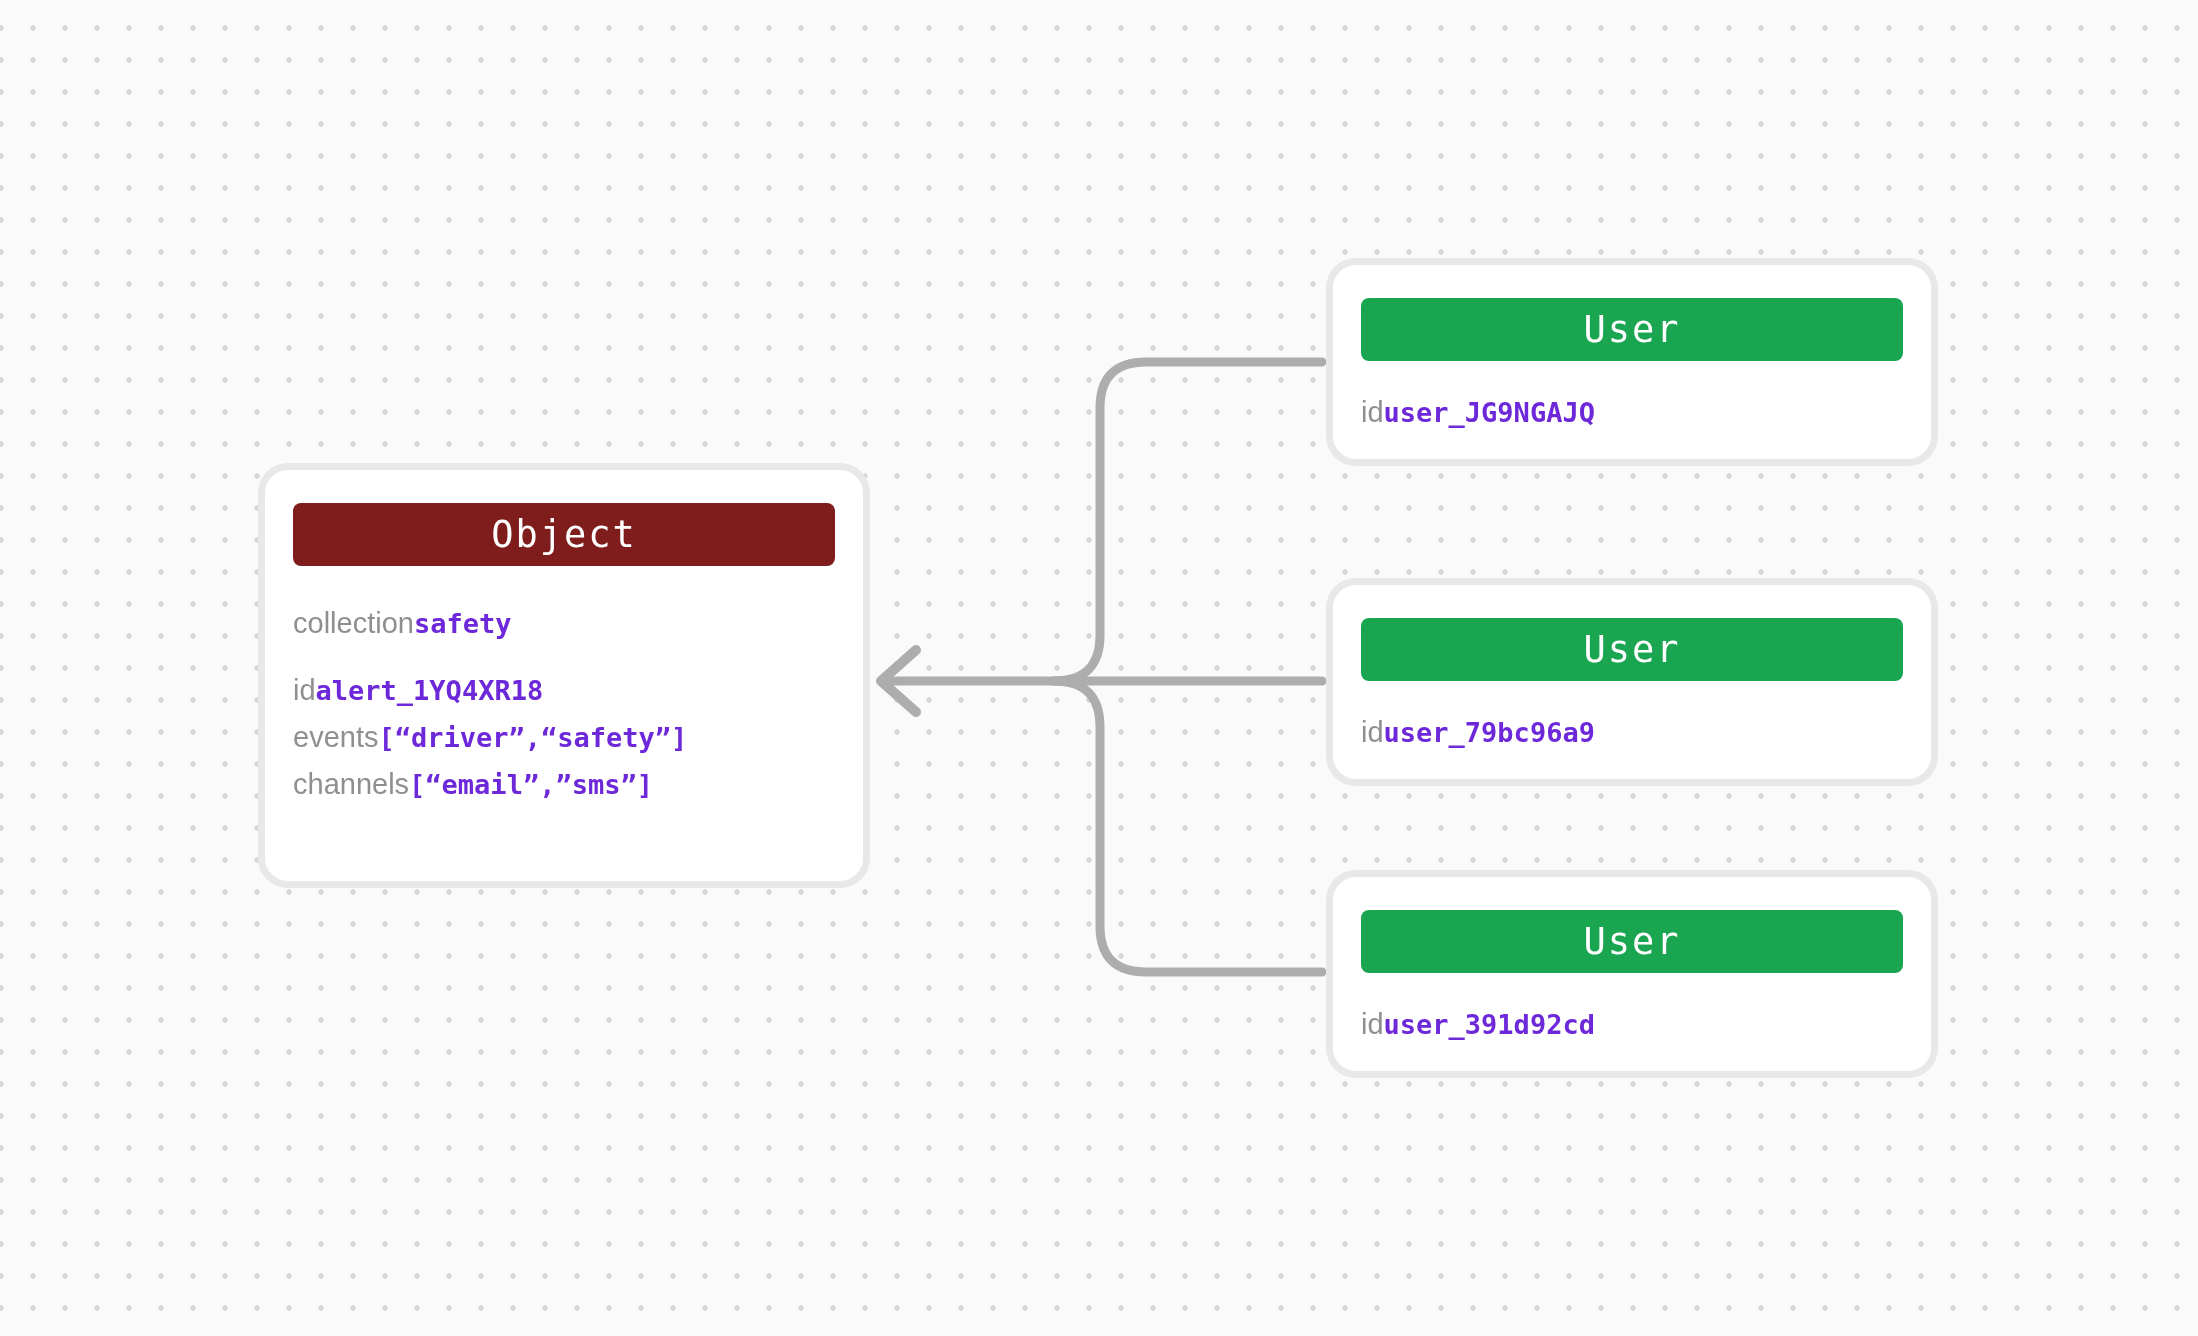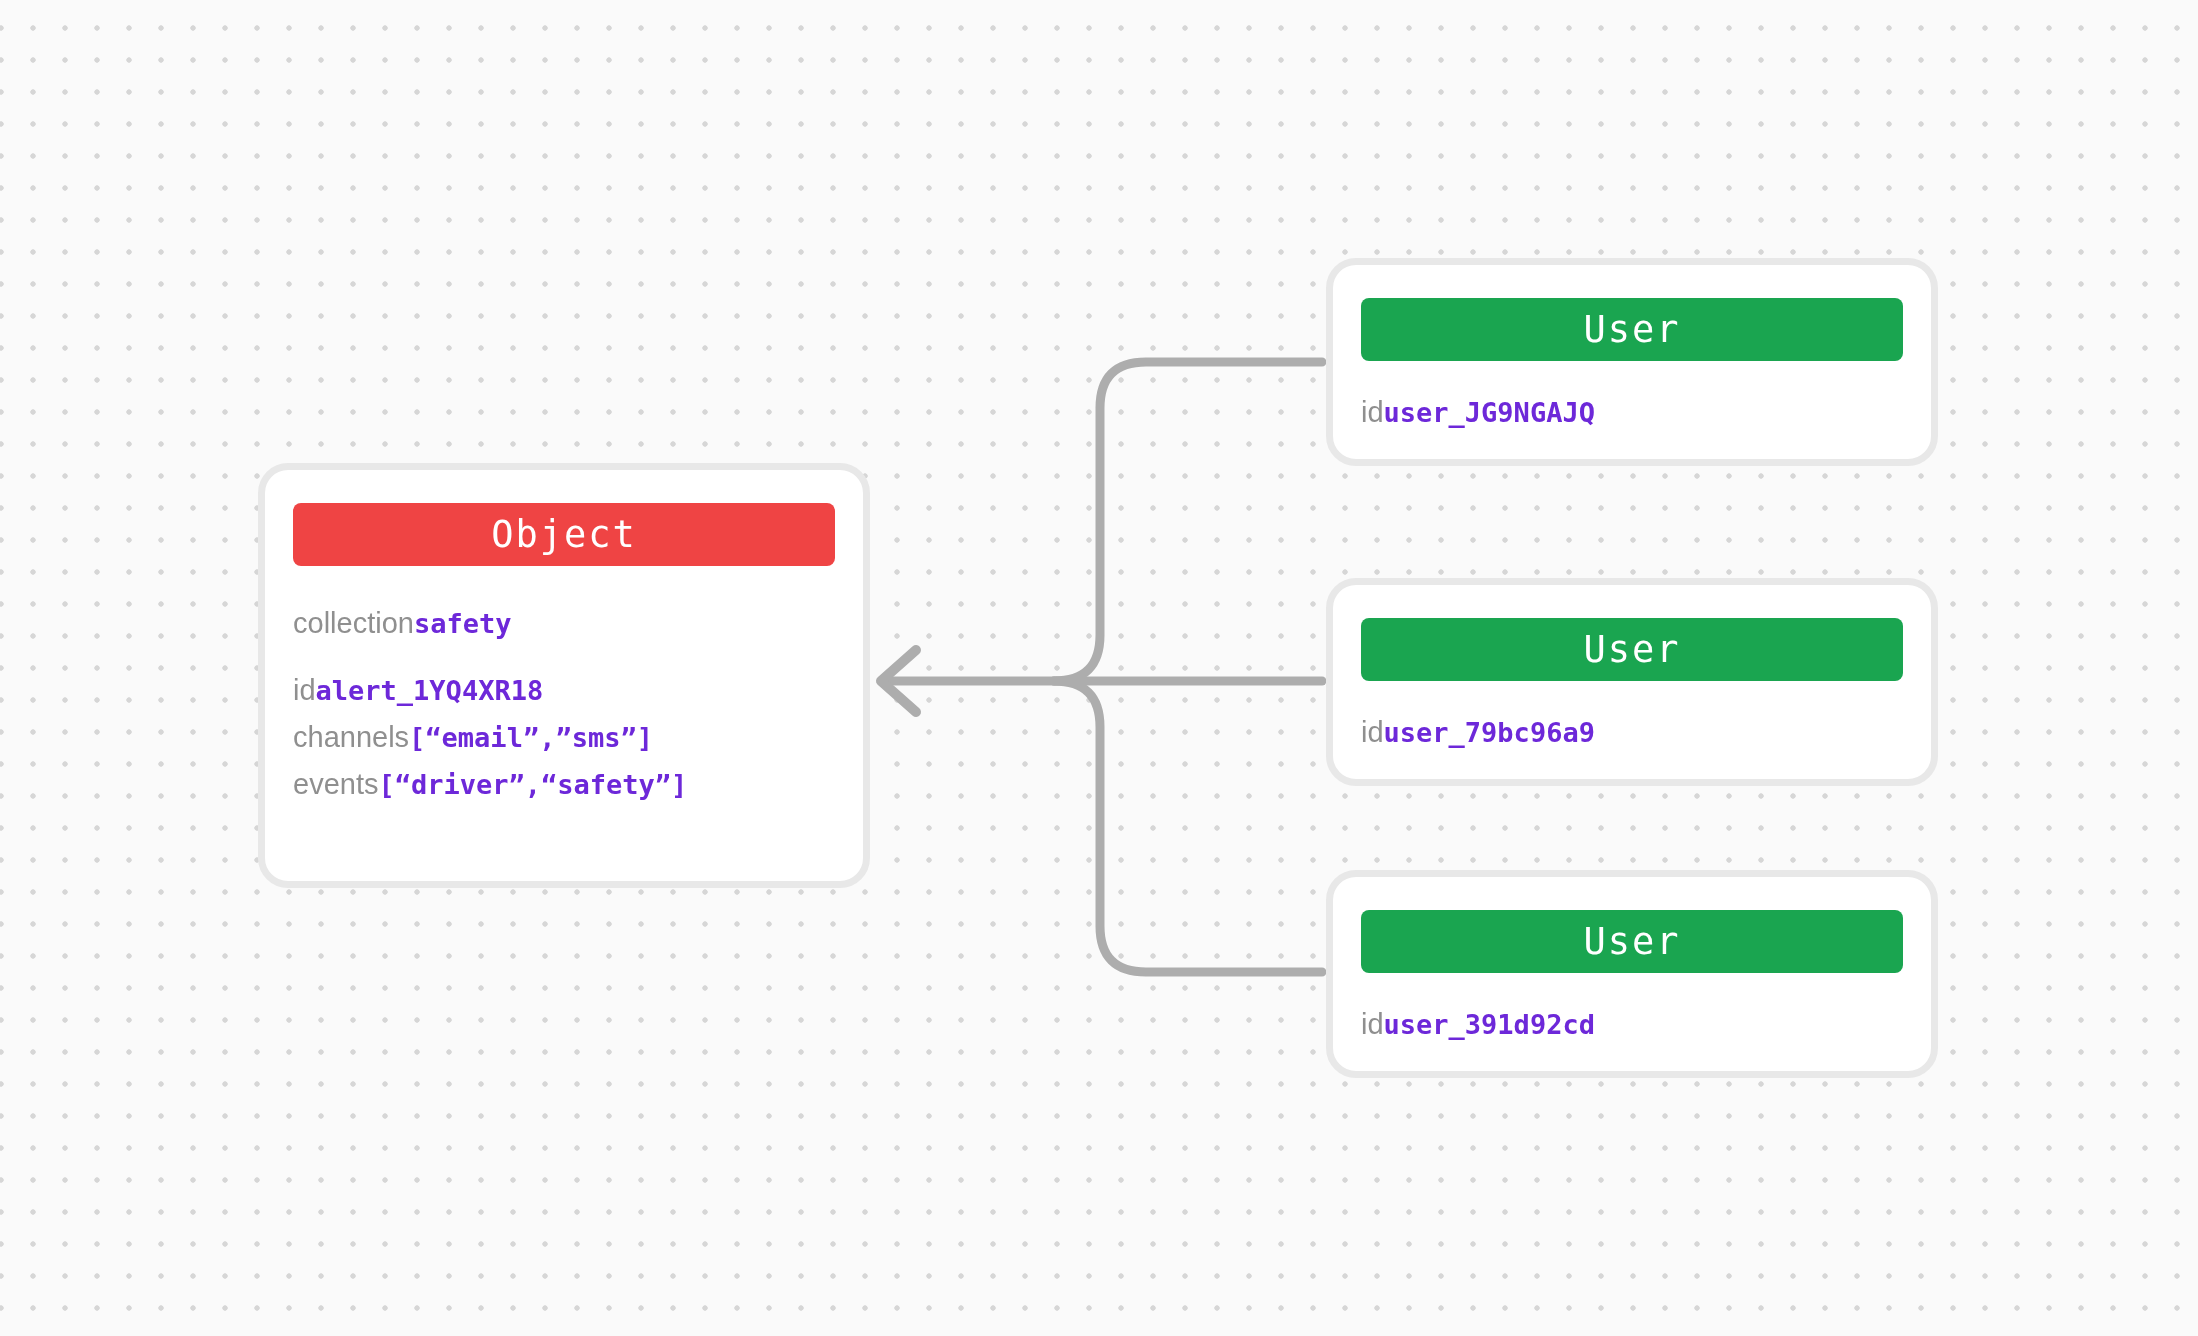--- a/index.html
+++ b/index.html
@@ -69,40 +69,40 @@
   <svg class="connectors" width="2198" height="1336" viewBox="0 0 2198 1336">
     <g fill="none" stroke-width="9" stroke-linecap="round" stroke-linejoin="round" stroke="#adadad">
       <path d="M 1322 362 H 1146 Q 1100 362 1100 408 V 635 Q 1100 681 1054 681"></path>
       <path d="M 1322 972 H 1146 Q 1100 972 1100 926 V 727 Q 1100 681 1054 681"></path>
       <path d="M 1322 681 H 884"></path>
       <path stroke-width="10" d="M 916 650 L 881 681 L 916 712"></path>
     </g>
   </svg>
 
   <div class="card object">
-    <div class="hdr" style="background-color: #ef4444;">Object</div>
+    <div class="hdr" style="background-color: #7f1d1d;">Object</div>
 
     <div class="row first">
       <span class="lbl">collection</span>
       <span class="val">safety</span>
     </div>
 
     <div class="row grouped-first">
       <span class="lbl">id</span>
       <span class="val">alert_1YQ4XR18</span>
     </div>
 
     <div class="row">
-      <span class="lbl">channels</span>
-      <span class="val">[“email”,”sms”]</span>
+      <span class="lbl">events</span>
+      <span class="val">[“driver”,“safety”]</span>
     </div>
 
     <div class="row">
-      <span class="lbl">events</span>
-      <span class="val">[“driver”,“safety”]</span>
+      <span class="lbl">channels</span>
+      <span class="val">[“email”,”sms”]</span>
     </div>
   </div>
 
   <div class="card user1">
     <div class="hdr" style="background-color: rgb(26, 165, 80);">User</div>
     <div class="row user-row">
       <span class="lbl">id</span>
       <span class="val">user_JG9NGAJQ</span>
     </div>
   </div>

